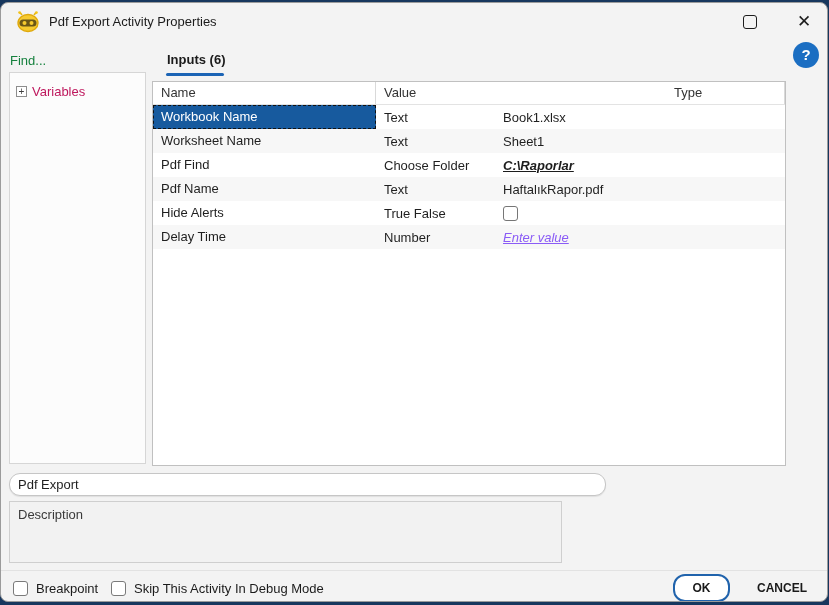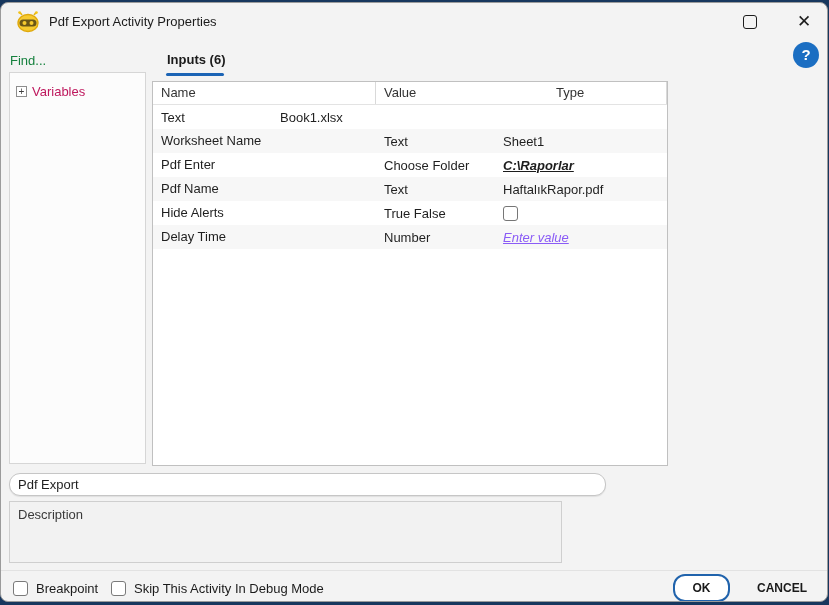--- a/index.html
+++ b/index.html
@@ -27,21 +27,21 @@
   .tree-label { font-size:13px; color:#be185d; }
 
   
   .tab-label { position:absolute; left:166px; top:49px; font-size:13px; font-weight:700; color:#1b1b1b; }
   .tab-underline { position:absolute; left:165px; top:70px; width:58px; height:3px;
     background:#1b64b5; border-radius:2px; }
   .help-btn { position:absolute; left:792px; top:39px; width:26px; height:26px; border-radius:50%;
     background:#1b6ec2; color:#fff; font-size:15px; font-weight:700; text-align:center; line-height:26px; }
 
   
-  .grid { position:absolute; left:151px; top:78px; width:516px; height:385px;
+  .grid { position:absolute; left:151px; top:78px; width:634px; height:385px;
     background:#fff; border:1px solid #c0c0c0; }
   .grid-header { display:flex; height:23px; border-bottom:1px solid #e3e3e3; }
   .gh-cell { font-size:13px; color:#333; padding:3px 0 0 8px; }
   .gh-name { width:223px; border-right:1px solid #d9d9d9; }
   .gh-type { width:119px; border-right:1px solid #d9d9d9; }
   .gh-value { flex:1; }
   .grid-row { display:flex; height:24px; align-items:center; }
   .grid-row.striped { background:#f7f7f7; }
   .cell { font-size:13px; color:#1f1f1f; padding-left:8px; overflow:hidden; white-space:nowrap; }
   .c-name { width:223px; height:24px; line-height:24px; }
@@ -109,30 +109,31 @@
   <div class="help-btn">?</div>
 
   <div class="grid">
     <div class="grid-header">
       <div class="gh-cell gh-name">Name</div>
       <div class="gh-cell gh-value">Value</div>
       <div class="gh-cell gh-type">Type</div>
     </div>
 
     <div class="grid-row">
+      <div class="cell c-name selected">Workbook Name</div>
       <div class="cell c-type">Text</div>
       <div class="cell c-value">Book1.xlsx</div>
     </div>
     <div class="grid-row striped">
       <div class="cell c-name">Worksheet Name</div>
       <div class="cell c-type">Text</div>
       <div class="cell c-value">Sheet1</div>
     </div>
     <div class="grid-row">
-      <div class="cell c-name">Pdf Enter</div>
+      <div class="cell c-name">Pdf Find</div>
       <div class="cell c-type">Choose Folder</div>
       <div class="cell c-value"><span class="value-link">C:\Raporlar</span></div>
     </div>
     <div class="grid-row striped">
       <div class="cell c-name">Pdf Name</div>
       <div class="cell c-type">Text</div>
       <div class="cell c-value">HaftalıkRapor.pdf</div>
     </div>
     <div class="grid-row">
       <div class="cell c-name">Hide Alerts</div>

